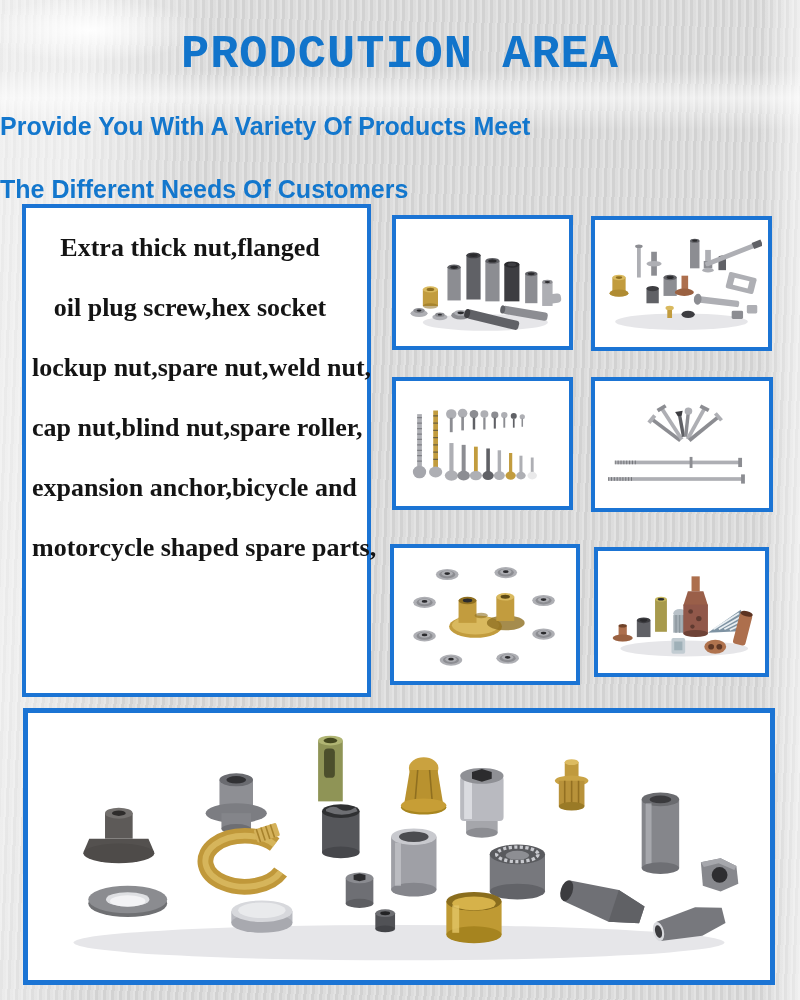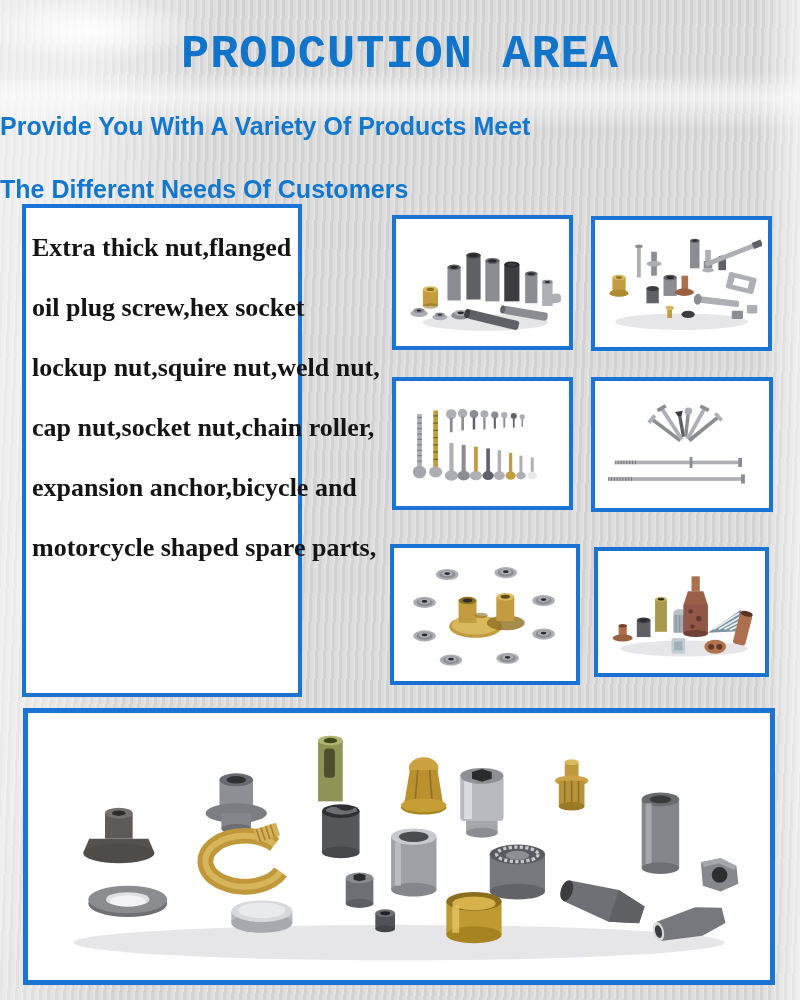--- a/index.html
+++ b/index.html
@@ -24,21 +24,21 @@
     font-size:25px;font-weight:bold;color:#1377cd;margin:0;
   }
   .subtitle.s1{top:112px;}
   .subtitle.s2{top:142px;margin-top:33px;}
   .panel{
     position:absolute;background:#ffffff;border:4px solid #1b74d4;box-sizing:border-box;
     padding:6px;
   }
   .panel svg{display:block;width:100%;height:100%;background:#ffffff;}
   .desc-box{
-    left:22px;top:204px;width:280px;height:493px;padding:10px 19px 0 6px;
+    left:22px;top:204px;width:349px;height:493px;padding:10px 19px 0 6px;
   }
   .desc-line{
     display:block;text-align:center;line-height:60px;font-size:26px;font-weight:bold;
     color:#141414;font-family:"Liberation Serif",serif;white-space:nowrap;
   }
   .p1{left:392px;top:215px;width:181px;height:135px;}
   .p2{left:591px;top:216px;width:181px;height:135px;}
   .p3{left:392px;top:377px;width:181px;height:133px;}
   .p4{left:591px;top:377px;width:182px;height:135px;}
   .p5{left:390px;top:544px;width:190px;height:141px;}
@@ -55,22 +55,22 @@
 
 <div class="poster">
 
   <h1 class="page-title">PRODCUTION AREA</h1>
   <p class="subtitle s1">Provide You With A Variety Of Products Meet</p>
   <p class="subtitle s2">The Different Needs Of Customers</p>
 
   <div class="panel desc-box">
     <span class="desc-line">Extra thick nut,flanged</span>
     <span class="desc-line">oil plug screw,hex socket</span>
-    <span class="desc-line">lockup nut,squire nut,weld nut,</span>
-    <span class="desc-line">cap nut,socket nut,chain roller,</span>
+    <span class="desc-line">lockup nut,spare nut,weld nut,</span>
+    <span class="desc-line">cap nut,blind nut,spare roller,</span>
     <span class="desc-line">expansion anchor,bicycle and</span>
     <span class="desc-line">motorcycle shaped spare parts,</span>
   </div>
 
   <div class="panel p1">
     <svg viewBox="0 0 170 125" preserveAspectRatio="none" aria-label="Assorted steel bushings, sleeve nuts and knurled inserts">
       <ellipse class="sh" cx="88" cy="106" rx="66" ry="9"></ellipse>
       <g>
         <rect class="gm" x="22" y="70" width="16" height="18"></rect>
         <ellipse class="gl" cx="30" cy="70" rx="8" ry="3.4"></ellipse>

